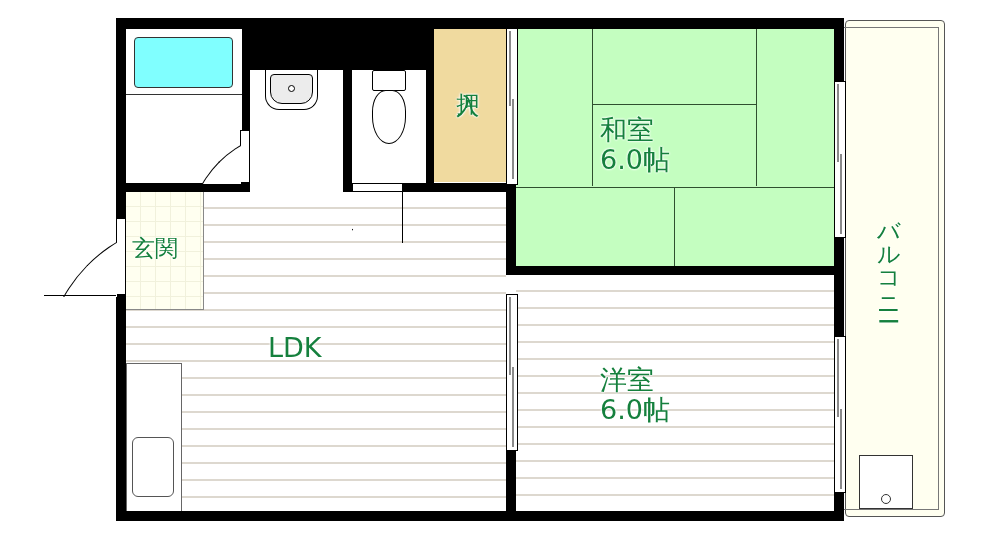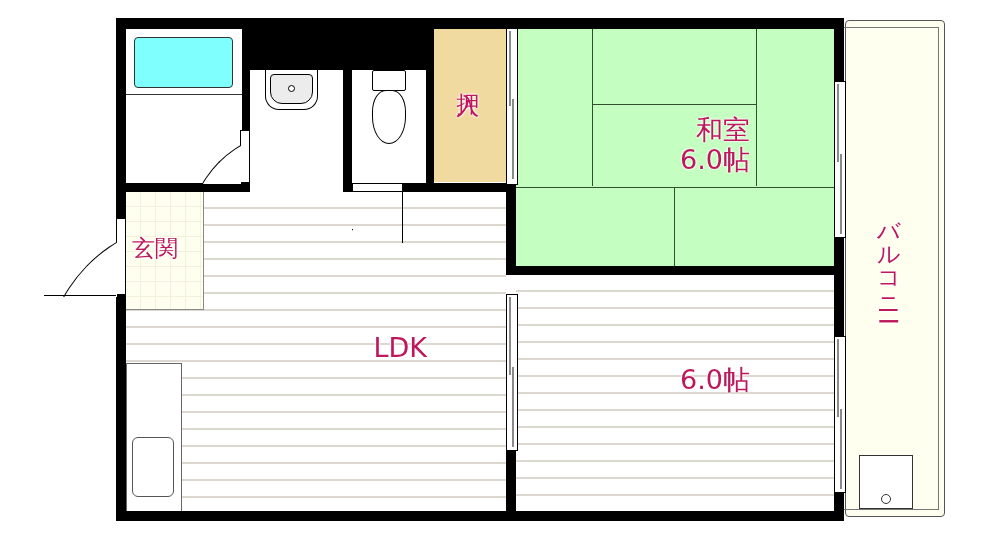--- a/index.html
+++ b/index.html
@@ -13,21 +13,21 @@
   .tatami { background:#c4fec0; }
   .tatami-line { position:absolute; background:#2f4f2f; }
   .closet { background:#f0da9f; }
   .entrance {
     background-color:#fffff0;
     background-image:
       repeating-linear-gradient(to right, transparent 0, transparent 14px, #f1f1dc 14px, #f1f1dc 15px),
       repeating-linear-gradient(to bottom, transparent 0, transparent 14px, #f1f1dc 14px, #f1f1dc 15px);
   }
   .balcony { background:#fffff0; border:1px solid #555; border-radius:4px; }
-  .label { position:absolute; text-align:right; color:#be185d; line-height:1.1; font-size:27px;
+  .label { position:absolute; text-align:left; color:#15803d; line-height:1.1; font-size:27px;
            text-shadow: 0 0 2px #fff, 0 0 2px #fff, 0 0 3px #fff; }
   .label-sm { font-size:23px; }
   .vtext { writing-mode: vertical-rl; text-orientation: upright; }
   .window { position:absolute; background:#fff; border:1px solid #000; }
   .window .pane { position:absolute; background:#8a8a8a; }
   .door-arc { position:absolute; border:1.5px solid #000; background:#fff; }
   .sink-cab { position:absolute; background:#fff; border:1px solid #666; }
 </style>
 </head>
 <body>
@@ -132,21 +132,22 @@
 
 <div class="label vtext label-sm" style="left:455px;top:75px;">押入</div>
 
 <div class="label" style="left:600px;top:115px;width:150px;">
   <div>和室</div>
   <div>6.0帖</div>
 </div>
 
 <div class="label label-sm" style="left:132px;top:236px;">玄関</div>
 
-<div class="label" style="left:277px;top:333px;width:150px;">
+<div class="label" style="left:268px;top:333px;width:150px;">
   <div>LDK</div>
 </div>
 
 <div class="label" style="left:600px;top:365px;width:150px;">
+  <div>洋室</div>
   <div>6.0帖</div>
 </div>
 
 <div class="label vtext label-sm" style="left:876px;top:205px;">バルコニー</div>
 
 </body></html>

